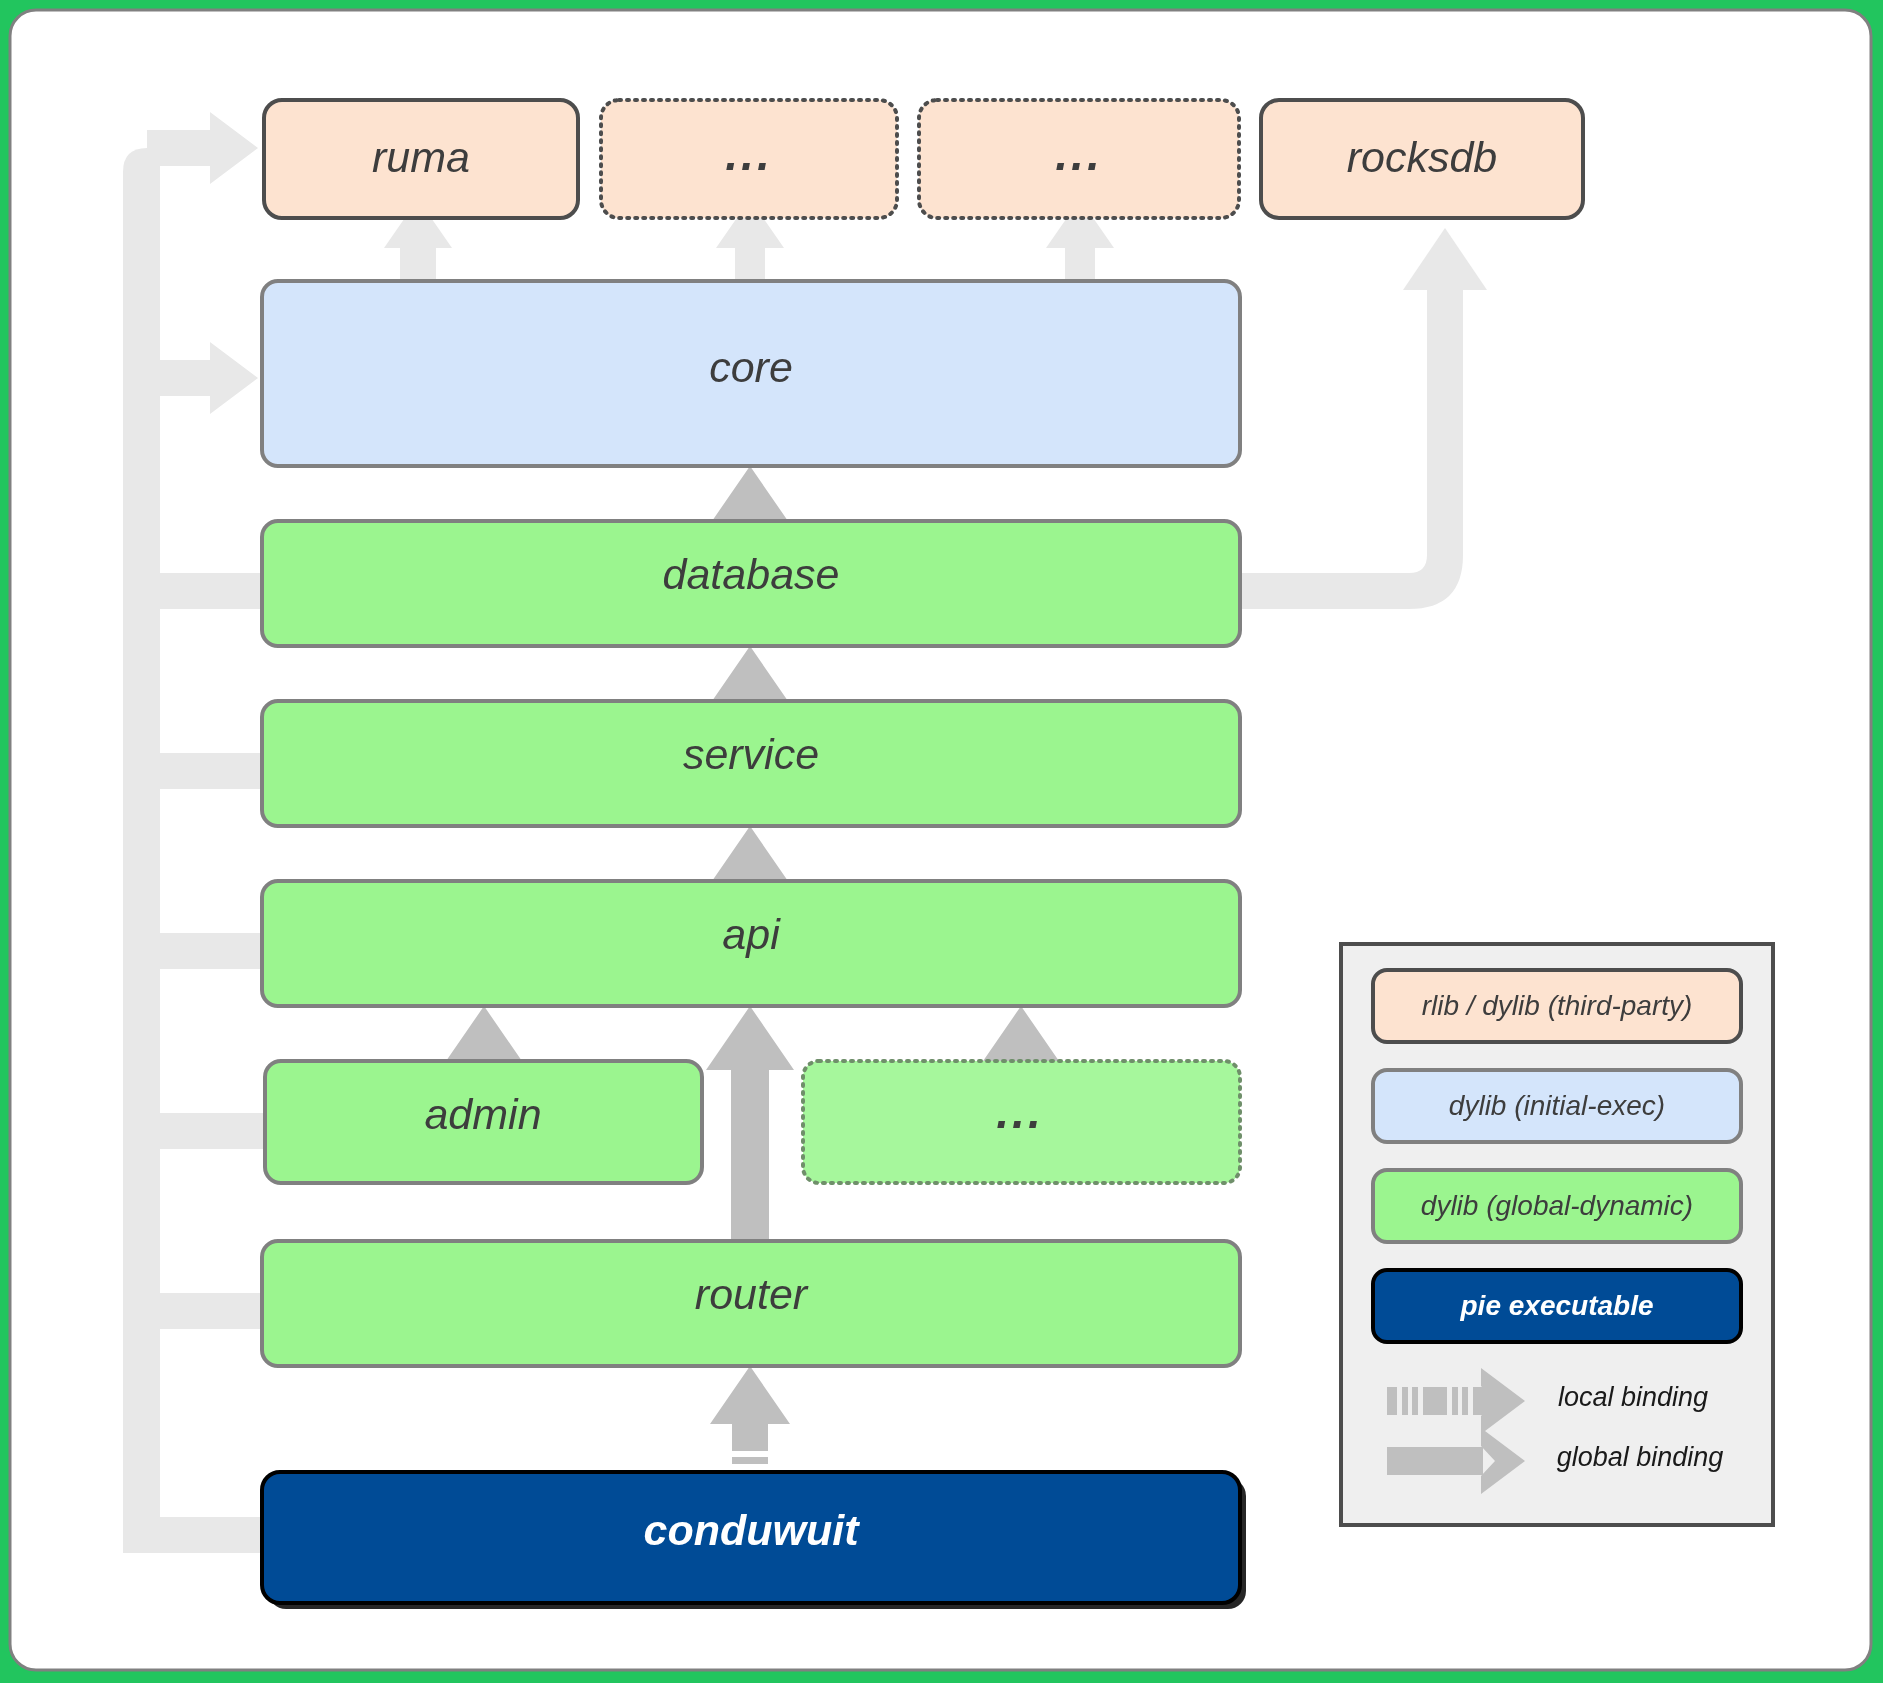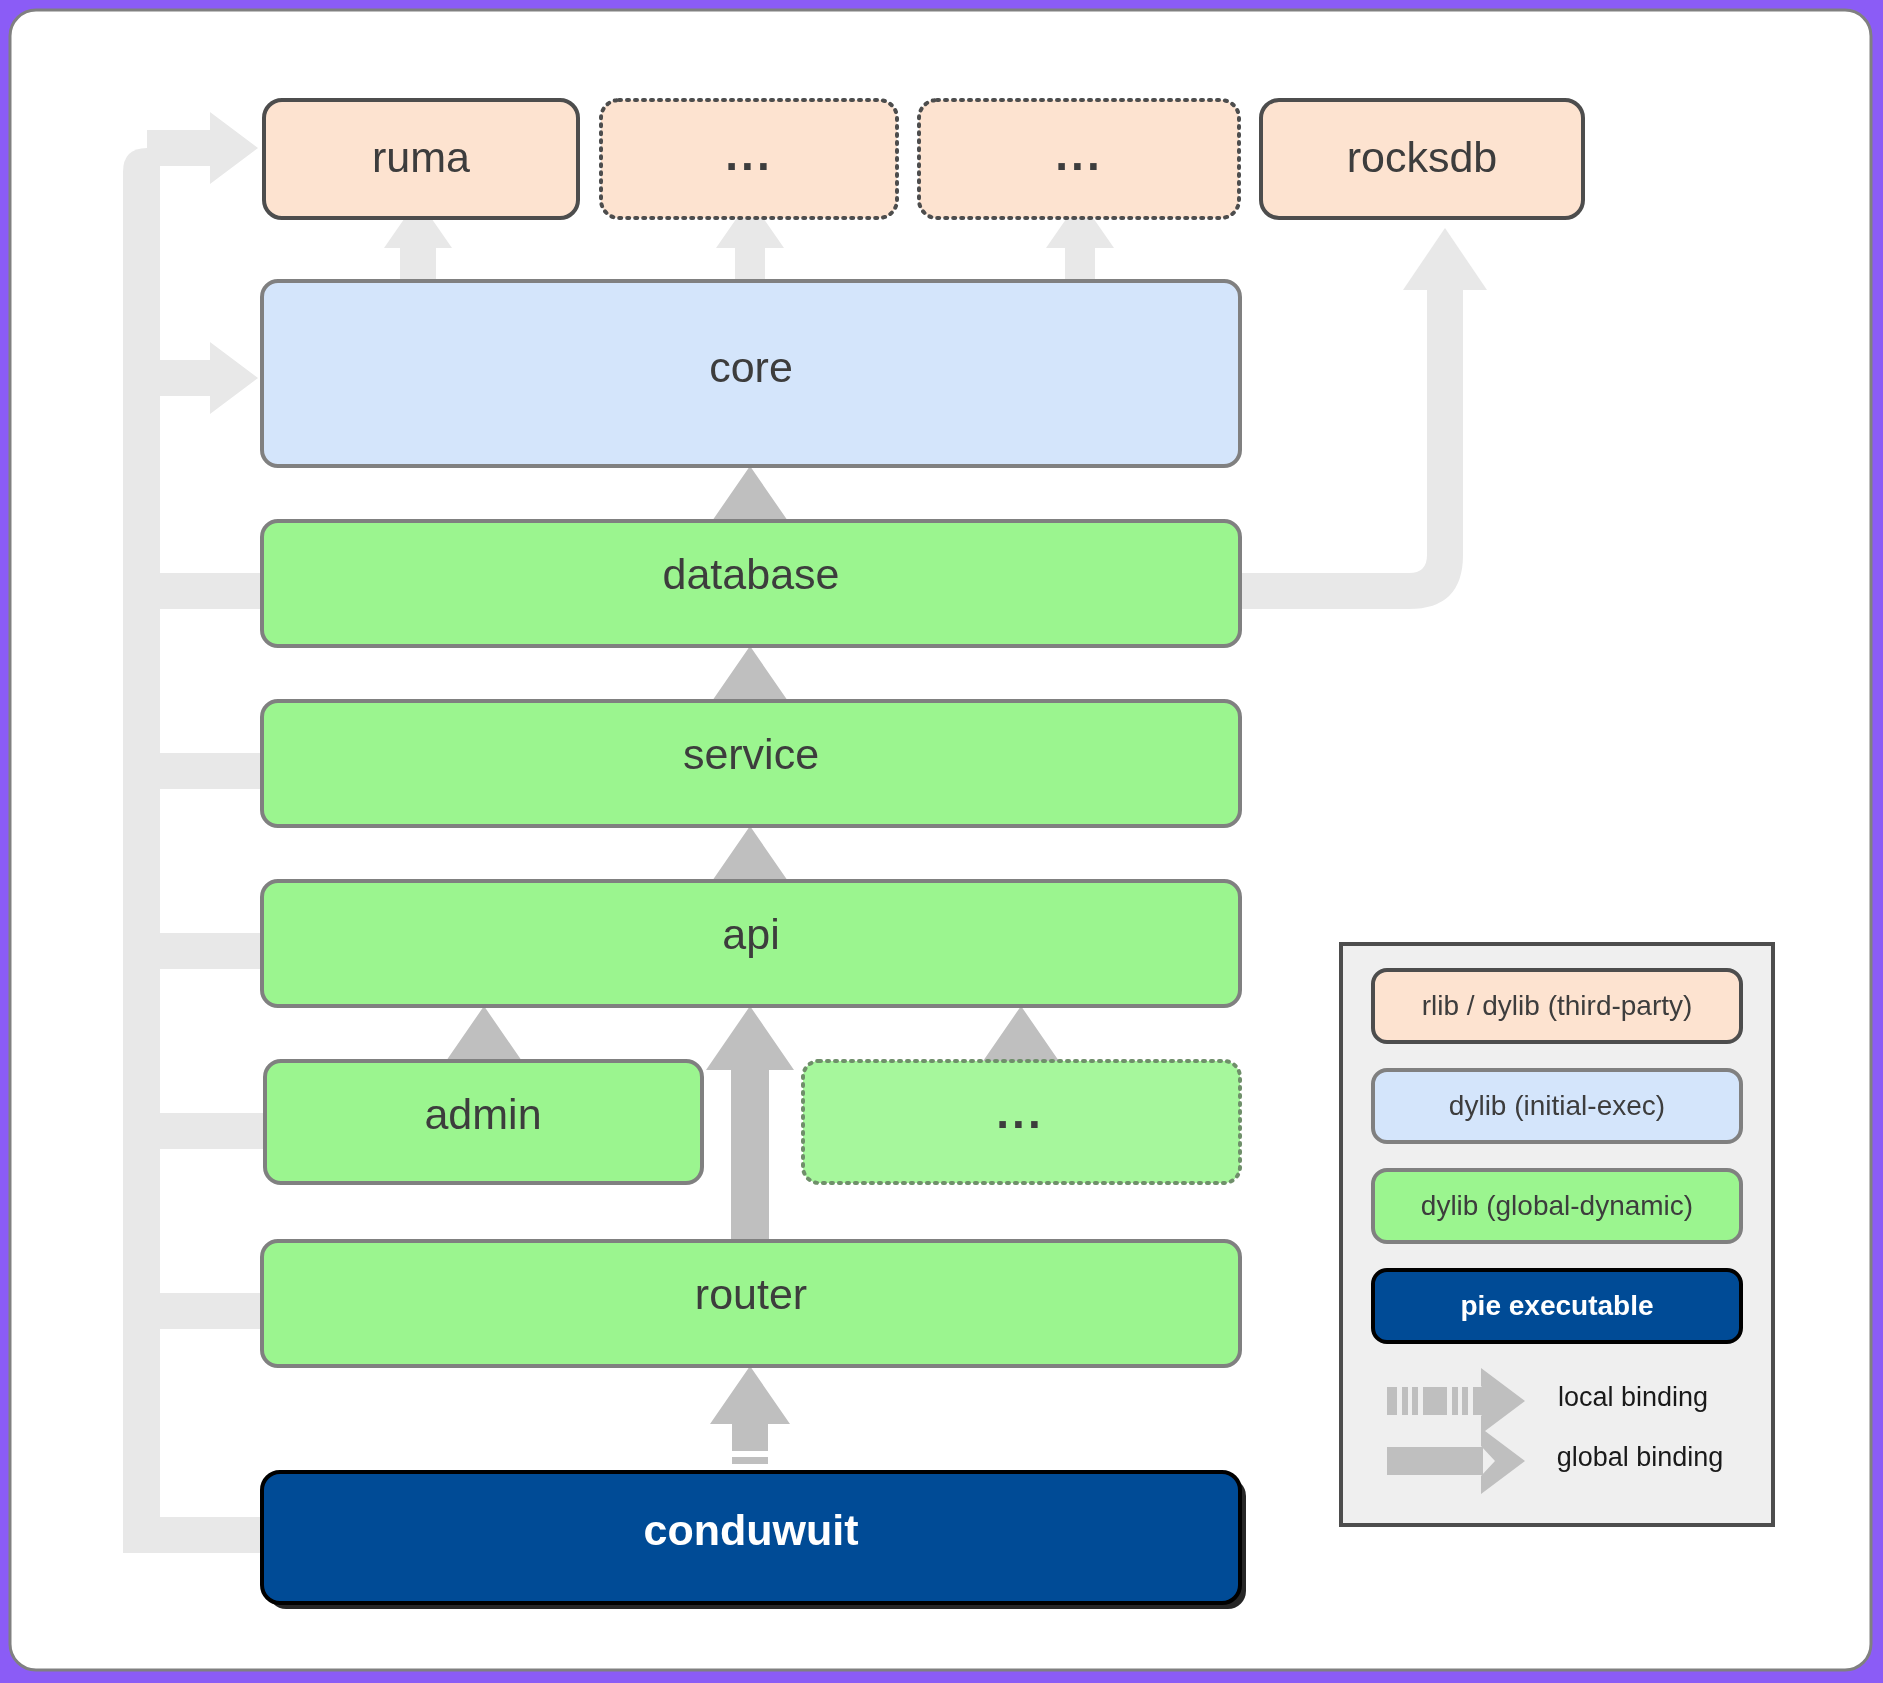--- a/index.html
+++ b/index.html
@@ -10,21 +10,22 @@
   body {
     width: 1883px;
     height: 1683px;
     font-family: "Liberation Sans", sans-serif;
     overflow: hidden;
   }
   #canvas {
     position: relative;
     width: 1883px;
     height: 1683px;
-    background: #8b5cf6;
+    background: #22c55e;
+    font-style: italic;
   }
   svg.layer {
     position: absolute;
     left: 0;
     top: 0;
     width: 1883px;
     height: 1683px;
   }
   .nodelabel {
     font-family: "Liberation Sans", sans-serif;

